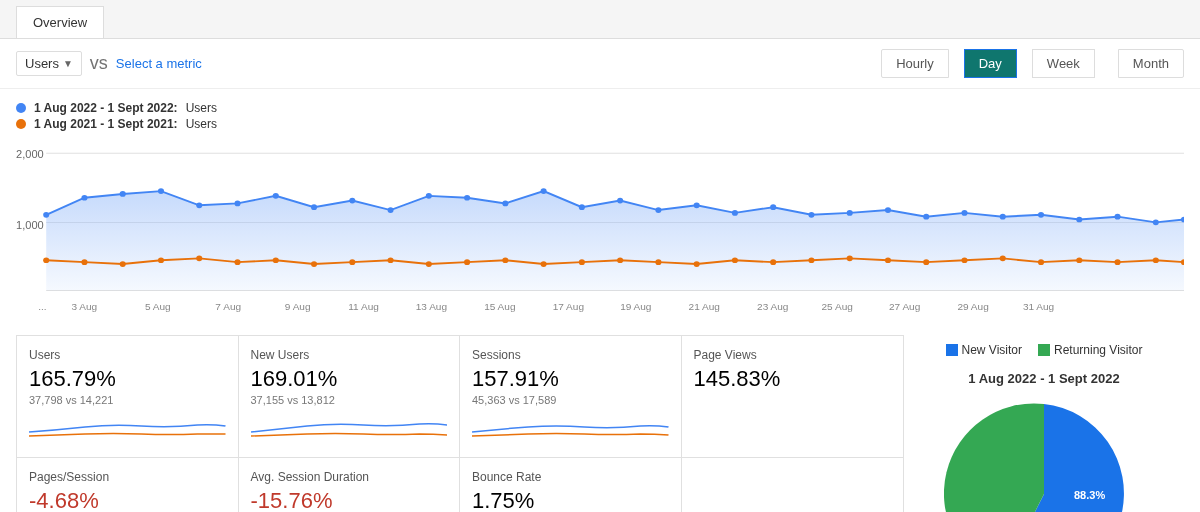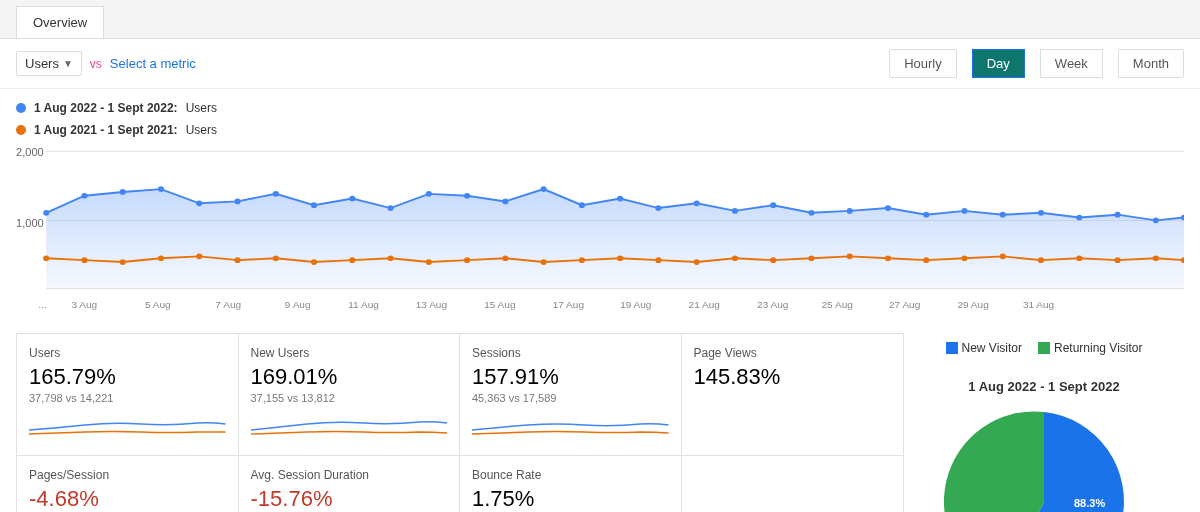--- a/index.html
+++ b/index.html
@@ -8,31 +8,31 @@
     
     
     .tab-bar { border-bottom: 1px solid #ddd; padding: 0 16px; background: #f5f5f5; }
     .tab { display: inline-block; padding: 8px 16px; background: #fff; border: 1px solid #ddd; border-bottom: none; font-size: 13px; cursor: pointer; margin-top: 6px; }
     
     
     .controls-bar { display: flex; align-items: center; justify-content: space-between; padding: 10px 16px; border-bottom: 1px solid #eee; }
     .controls-left { display: flex; align-items: center; gap: 8px; }
     .metric-select { display: flex; align-items: center; border: 1px solid #ddd; border-radius: 2px; padding: 4px 8px; background: #fff; cursor: pointer; gap: 4px; font-size: 13px; }
     .metric-select .arrow { font-size: 10px; color: #666; }
-    .vs-text { color: #ec4899; font-size: 12px; }
+    .vs-text { color: #737373; font-size: 18px; }
     .select-metric-link { color: #1a73e8; text-decoration: none; font-size: 13px; cursor: pointer; }
     .time-buttons { display: flex; gap: 15px; }
     .time-btn { padding: 6px 14px; border: 1px solid #ddd; background: #fff; cursor: pointer; font-size: 13px; color: #555; }
     .time-btn.active { background: #0f766e; color: #fff; border-color: #1a73e8; }
     .time-btn:first-child { border-radius: 2px 0 0 2px; }
-    .time-btn:last-child { border-radius: 0 2px 2px 0; }
+    .time-btn:last-child { border-radius: 0 2px 2px 0; margin-left: 8px; }
     
     
     .chart-section { padding: 12px 16px 0 16px; }
-    .legend { display: flex; flex-direction: column; gap: 8px; }
+    .legend { display: flex; flex-direction: column; gap: 2px; margin-bottom: 8px; }
     .legend-item { display: flex; align-items: center; gap: 8px; font-size: 12px; }
     .legend-dot { width: 10px; height: 10px; border-radius: 50%; }
     .legend-dot.blue { background: #4285f4; }
     .legend-dot.orange { background: #e8710a; }
     .chart-container { position: relative; width: 100%; height: 180px; }
     svg.chart { width: 100%; height: 100%; }
     
     
     .metrics-section { display: flex; padding: 16px; gap: 0; }
     .metrics-left { flex: 1; }
@@ -42,21 +42,21 @@
     .metric-card:nth-child(5), .metric-card:nth-child(6), .metric-card:nth-child(7), .metric-card:nth-child(8) { border-bottom: none; }
     .metric-label { font-size: 12px; color: #555; margin-bottom: 4px; }
     .metric-value { font-size: 22px; font-weight: 400; margin-bottom: 2px; }
     .metric-value.green { color: #000000; }
     .metric-value.red { color: #c0392b; }
     .metric-sub { font-size: 11px; color: #777; margin-bottom: 6px; }
     .metric-sparkline { height: 30px; width: 100%; }
     
     
     .pie-section { width: 280px; display: flex; flex-direction: column; align-items: center; padding: 8px; }
-    .pie-legend { display: flex; gap: 16px; margin-bottom: 24px; font-size: 12px; }
+    .pie-legend { display: flex; gap: 16px; margin-bottom: 14px; font-size: 12px; }
     .pie-legend-item { display: flex; align-items: center; gap: 4px; }
     .pie-legend-dot { width: 12px; height: 12px; }
     .pie-legend-dot.blue { background: #1a73e8; }
     .pie-legend-dot.green { background: #34a853; }
     .pie-title { font-size: 13px; font-weight: bold; margin-bottom: 8px; color: #333; }
     .pie-container { position: relative; }
   </style>
 </head>
 <body>
 

